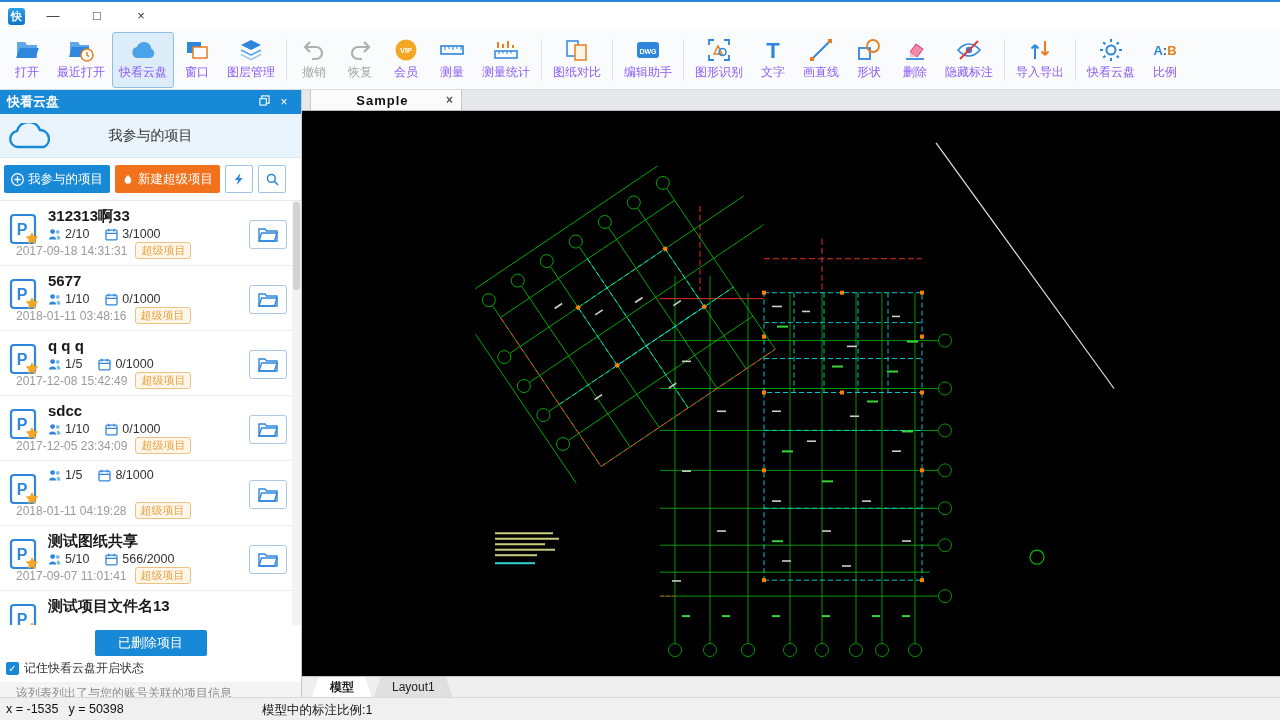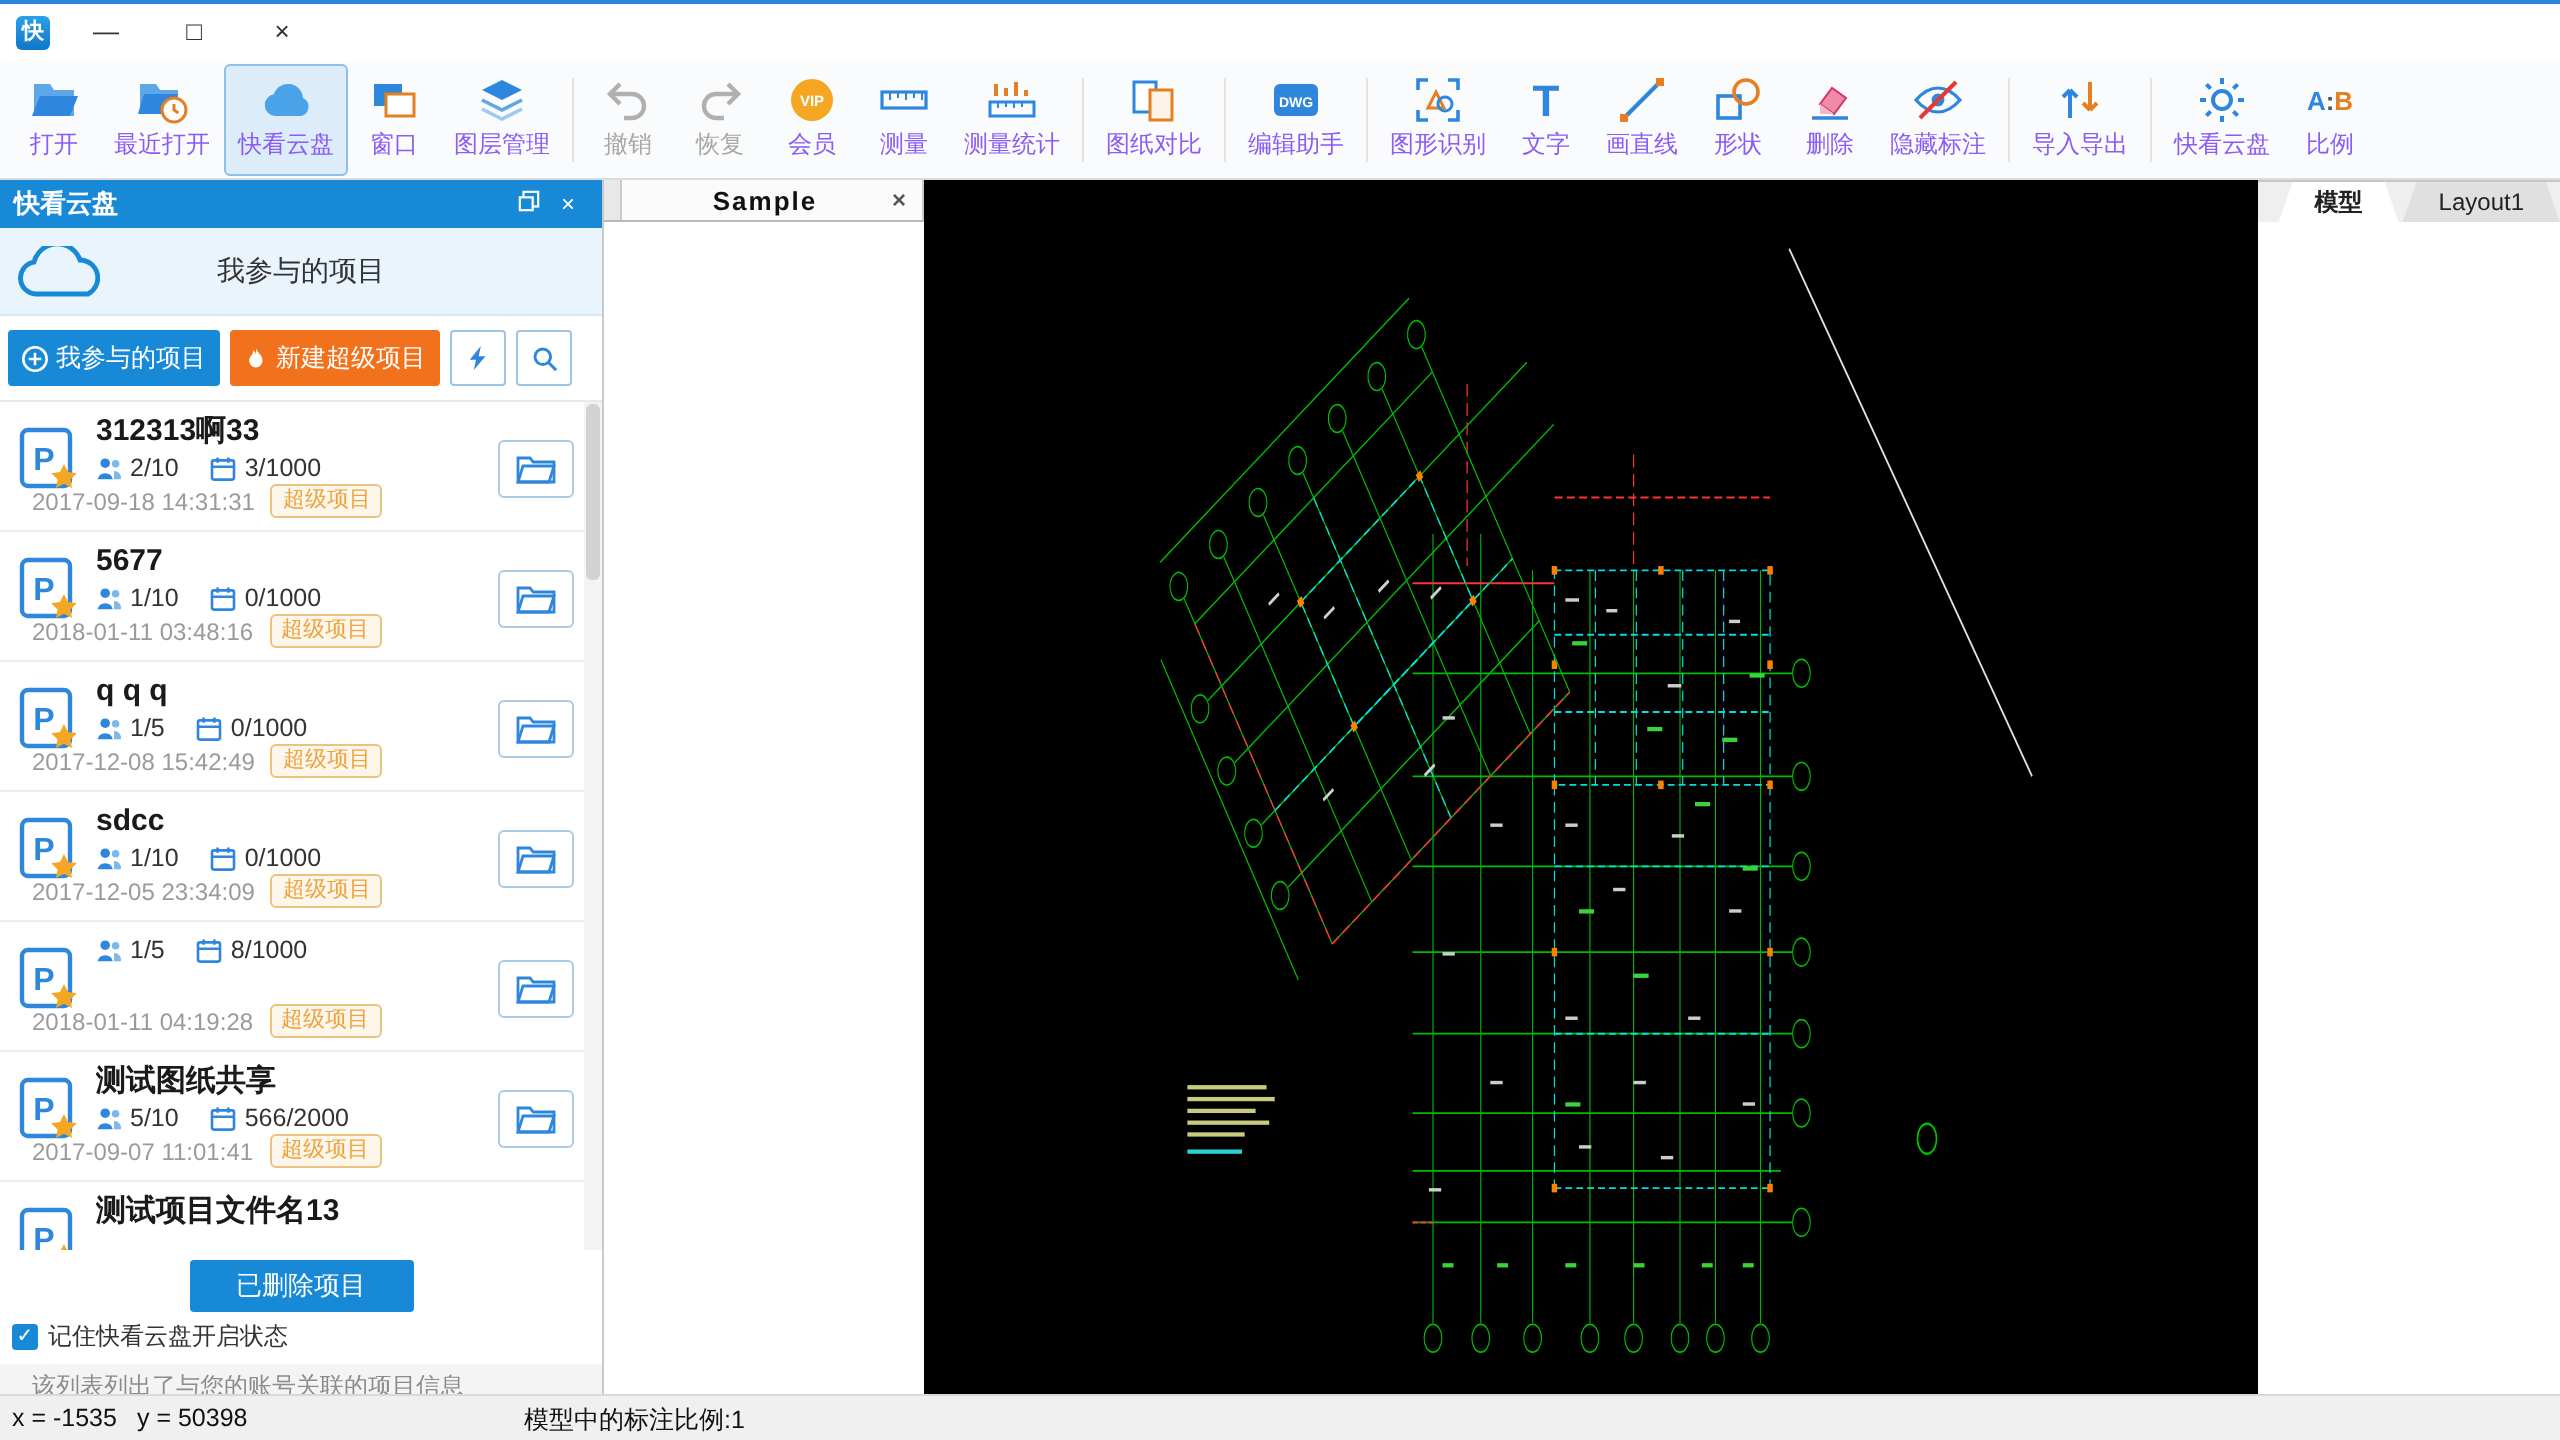--- a/index.html
+++ b/index.html
@@ -43,21 +43,21 @@
   .badge{font-size:11px;color:#eda33f;border:1px solid #ecc27e;background:#fdf6ea;padding:0 5px;border-radius:3px;line-height:15px;}
   .proj-folder{position:absolute;right:14px;top:19px;width:38px;height:29px;background:#fff;border:1px solid #a9c9e6;border-radius:3px;display:flex;align-items:center;justify-content:center;padding:0;}
   .scrollbar{position:absolute;right:0;top:0;bottom:0;width:9px;background:#f3f3f3;}
   .scroll-thumb{position:absolute;top:1px;left:1px;width:7px;height:88px;background:#d2d2d2;border-radius:3px;}
   .panel-bottom{height:72px;}
   .deleted-btn{display:block;margin:5px auto 4px;width:112px;height:26px;background:#1789d6;color:#fff;font-size:13px;border:0;border-radius:2px;}
   .remember{display:flex;align-items:center;gap:5px;padding:0 6px;font-size:12px;color:#333;}
   .checkbox{width:13px;height:13px;background:#1789d6;color:#fff;font-size:10px;line-height:13px;text-align:center;border-radius:2px;flex:none;}
   .panel-note{margin-top:5px;background:#f4f4f4;color:#8c8c8c;font-size:12px;padding:3px 0 3px 16px;white-space:nowrap;}
   
-  .canvas-col{flex:1;display:flex;min-width:0;}
+  .canvas-col{flex:1;display:flex;flex-direction:column;min-width:0;}
   .doc-tabbar{height:21px;background:#e6e8ea;display:flex;border-bottom:1px solid #b9b9b9;padding-left:8px;}
   .doc-tab{width:152px;background:#fbfbfb;border-left:1px solid #c9c9c9;border-right:1px solid #c9c9c9;display:flex;align-items:center;padding:0 8px;font-family:"DejaVu Sans Mono","Liberation Mono",monospace;font-weight:bold;font-size:13px;color:#111;}
   .doc-tab-label{flex:1;text-align:center;letter-spacing:1px;}
   .doc-tab-close{color:#555;font-size:12px;}
   .canvas{flex:1;background:#000;position:relative;overflow:hidden;}
   svg.cad{position:absolute;inset:0;width:100%;height:100%;}
   .layout-tabs{height:21px;background:#efefef;border-top:1px solid #c6c6c6;display:flex;align-items:flex-end;padding-left:10px;gap:2px;}
   .ltab{height:20px;line-height:20px;padding:0 18px;font-size:12px;color:#222;background:#e0e0e0;clip-path:polygon(7px 0,calc(100% - 7px) 0,100% 100%,0 100%);}
   .ltab.active{background:#fff;font-weight:bold;}
   

